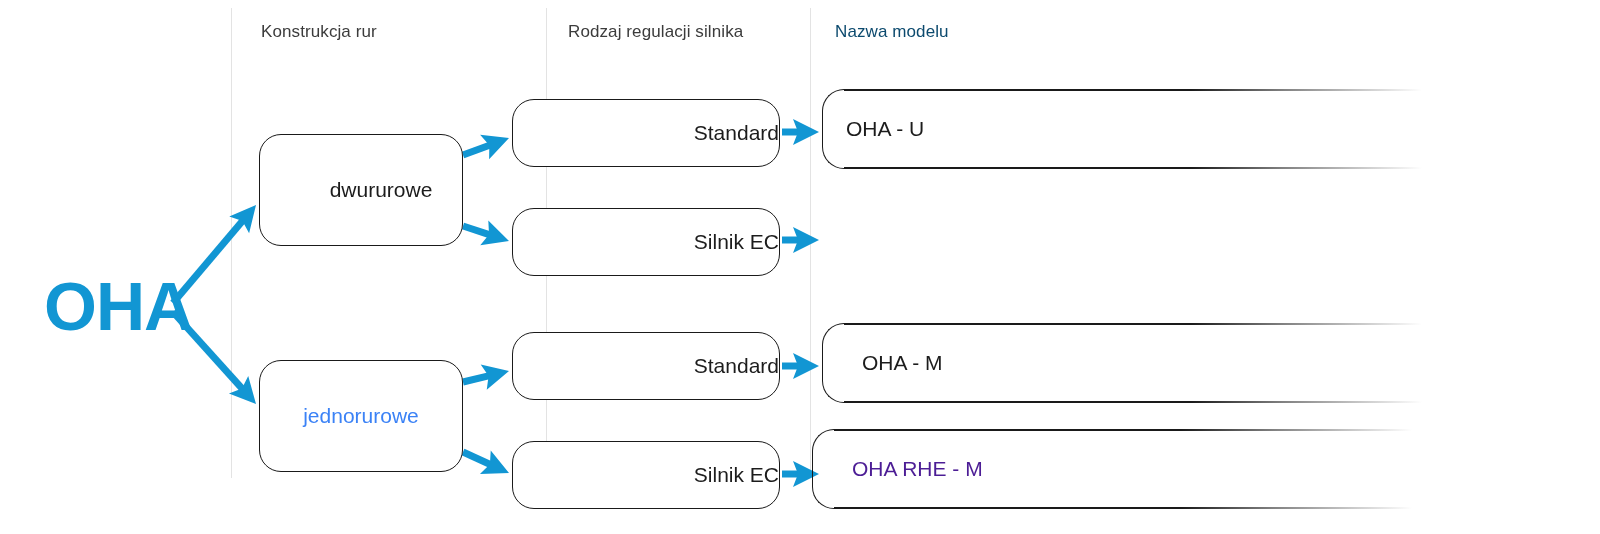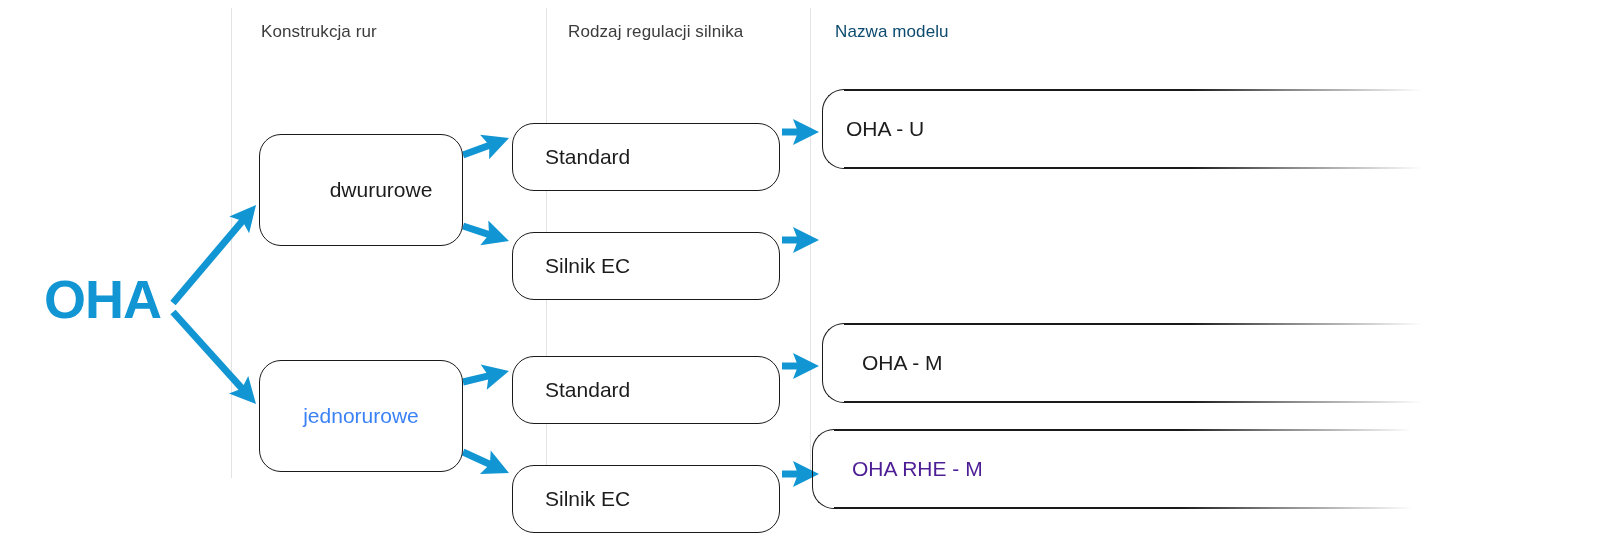--- a/index.html
+++ b/index.html
@@ -33,21 +33,21 @@
     font-size: 17px;
     color: #3c3c3c;
     letter-spacing: 0.1px;
     white-space: nowrap;
     font-family: "Liberation Sans", sans-serif;
   }
 
   
   .root-label {
     position: absolute;
-    font-size: 54px;
+    font-size: 68px;
     font-weight: bold;
     letter-spacing: -1px;
     line-height: 1;
     white-space: nowrap;
     font-family: "Liberation Sans", sans-serif;
   }
 
   
   .node {
     position: absolute;
@@ -62,23 +62,22 @@
 
   .node.level1 {
     border: 1.6px solid #1a1a1a;
     border-radius: 22px;
     justify-content: center;
   }
 
   .node.level2 {
     border: 1.6px solid #1a1a1a;
     border-radius: 22px;
-    justify-content: flex-start;
+    justify-content: flex-end;
     padding-left: 32px;
-    margin-top: 24px;
   }
 
   
   .node.level3 {
     border: none;
     border-radius: 22px 0 0 22px;
     justify-content: flex-start;
     padding-left: 40px;
     background: transparent;
   }

